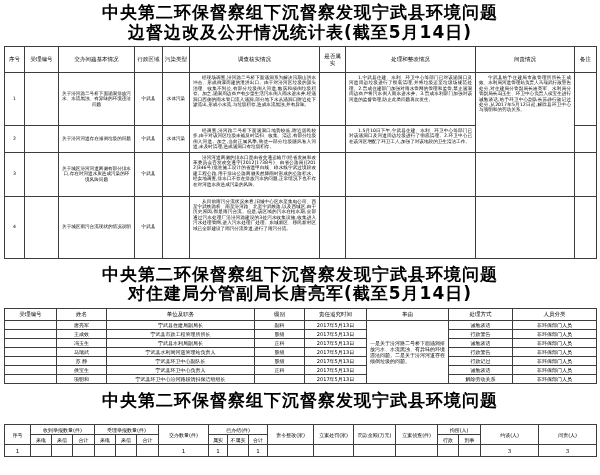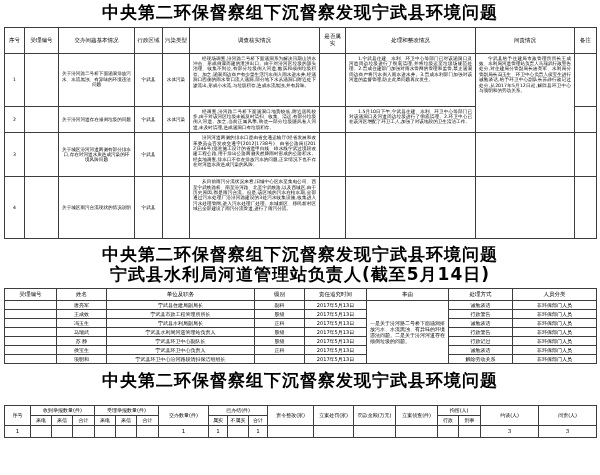--- a/index.html
+++ b/index.html
@@ -36,20 +36,21 @@
   .t3 td { font-size:5.5px; }
 </style>
 </head>
 <body>
 
 <div class="page">
 
   <div class="section sec1">
     <div class="title">
       <div class="tline">中央第二环保督察组下沉督察发现宁武县环境问题</div>
+      <div class="tline">边督边改及公开情况统计表(截至5月14日)</div>
     </div>
     <div class="table-wrap">
         <table class="grid t1">
           <colgroup>
             <col style="width: 20px;">
             <col style="width: 34px;">
             <col style="width: 76px;">
             <col style="width: 28px;">
             <col style="width: 27px;">
             <col style="width: 130px;">
@@ -121,21 +122,21 @@
               <td></td>
             </tr>
           </tbody>
         </table>
       </div>
   </div>
 
   <div class="section sec2">
     <div class="title">
       <div class="tline">中央第二环保督察组下沉督察发现宁武县环境问题</div>
-      <div class="tline">宁武县水利局河道管理站负责人(截至5月14日)</div>
+      <div class="tline">对住建局分管副局长唐亮军(截至5月14日)</div>
     </div>
     <div class="table-wrap">
         <table class="grid t2">
           <colgroup>
             <col style="width: 52px;">
             <col style="width: 50px;">
             <col style="width: 148px;">
             <col style="width: 50px;">
             <col style="width: 62px;">
             <col style="width: 82px;">

